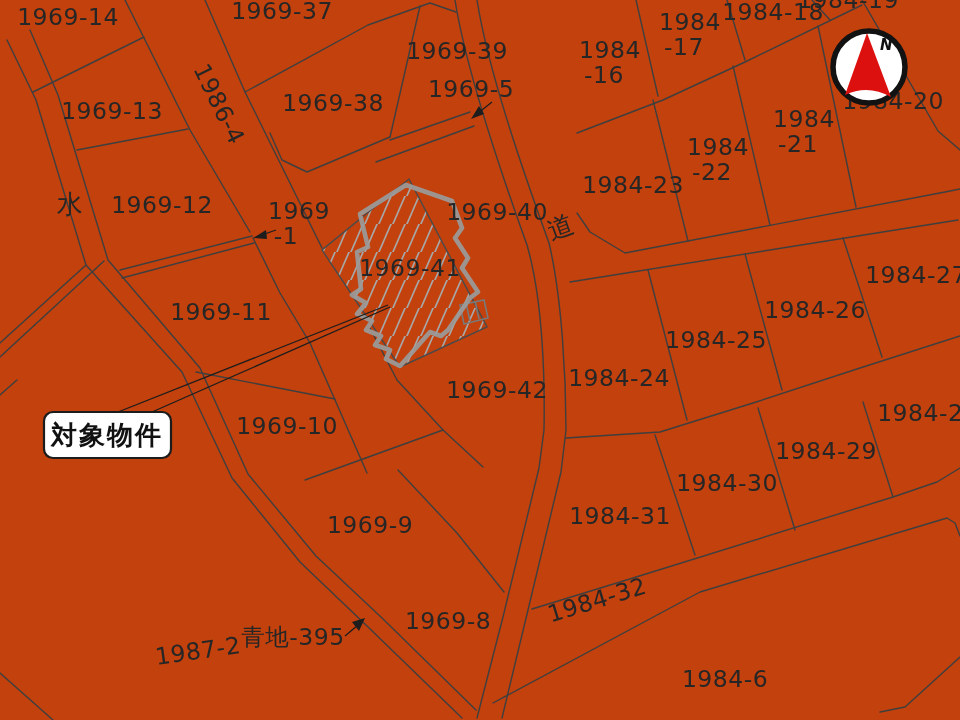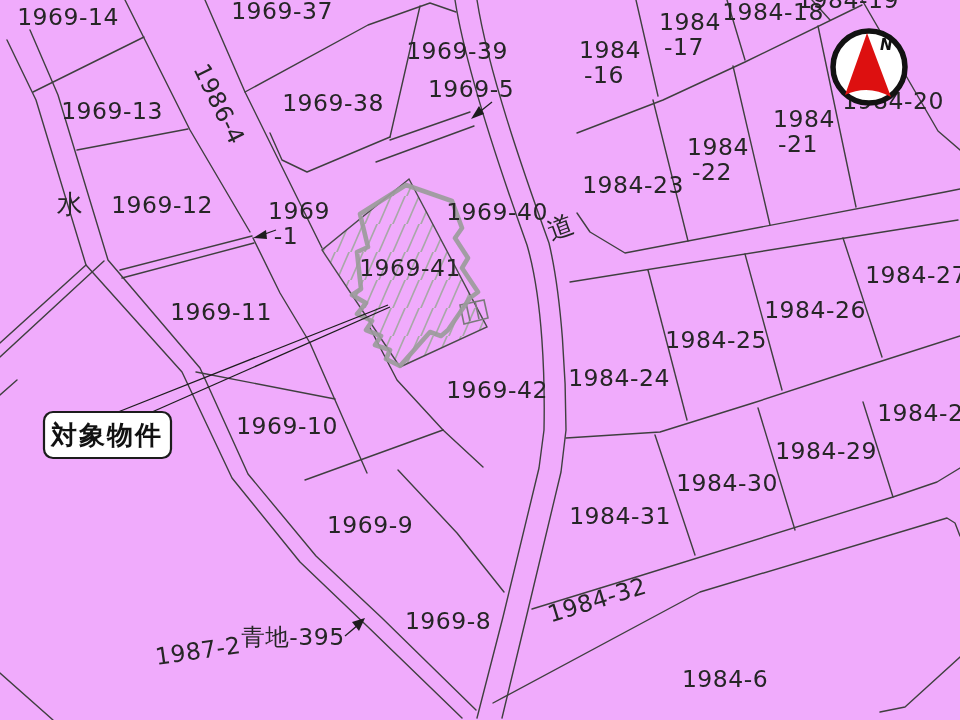--- a/index.html
+++ b/index.html
@@ -1,16 +1,16 @@
 <!DOCTYPE html>
 <html><head>
 <meta charset="utf-8">
 <style>
   html,body{margin:0;padding:0;background:#e8e8e8;}
-  #stage{position:relative;width:960px;height:720px;background:#f0abfc;overflow:hidden;
+  #stage{position:relative;width:960px;height:720px;background:#c2410c;overflow:hidden;
          font-family:"DejaVu Sans","Liberation Sans",sans-serif;}
   svg{display:block}
   .lbl{fill:#262626;font-size:23.5px;font-weight:500;letter-spacing:0.5px;}
   .lbl.big{font-size:26px;}
   .pline{stroke:#3f3f3f;stroke-width:1.4;fill:none;stroke-linejoin:round;stroke-linecap:round;}
   .bold-outline{stroke:#9b9b9b;stroke-width:4.6;fill:none;stroke-linejoin:round;stroke-linecap:round;opacity:.92;}
   .pointer{stroke:#1d1d1d;stroke-width:1.3;fill:none;}
   .callout-rect{fill:#ffffff;stroke:#1c1c1c;stroke-width:2.2;}
   .callout-text{fill:#111;font-size:26px;font-weight:600;letter-spacing:2px;}
   .north-n{fill:#111;font-size:15px;font-style:italic;font-weight:600;}

